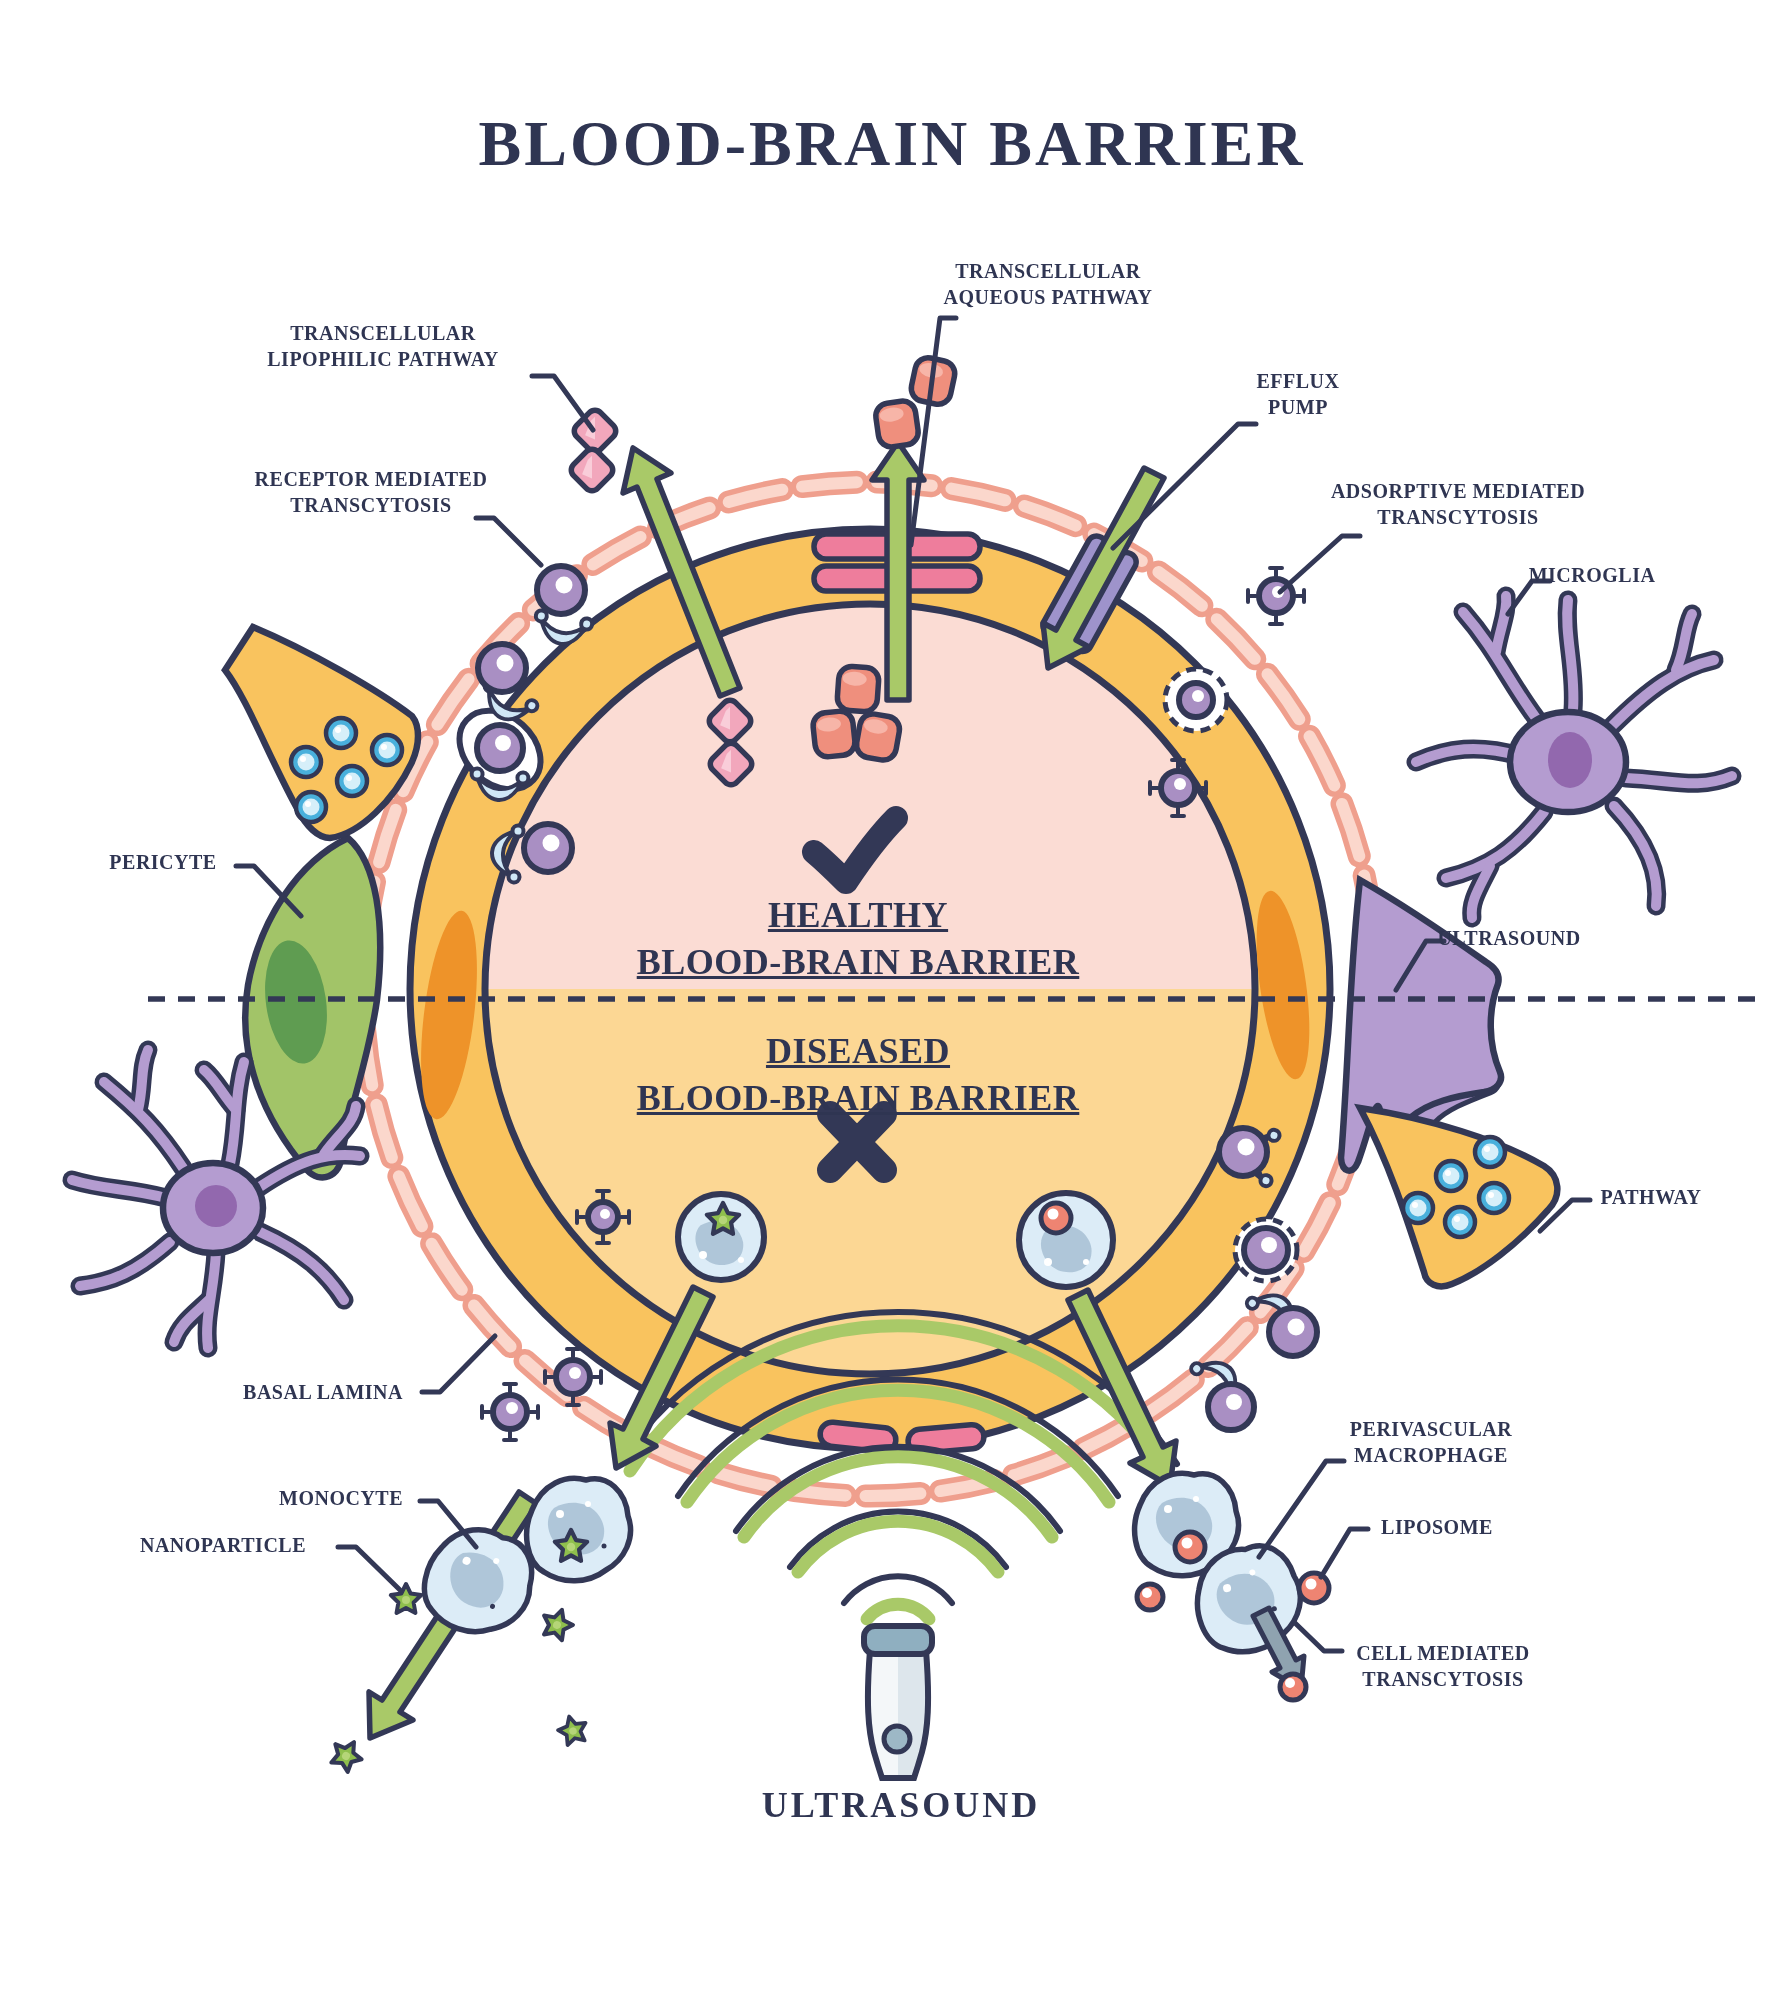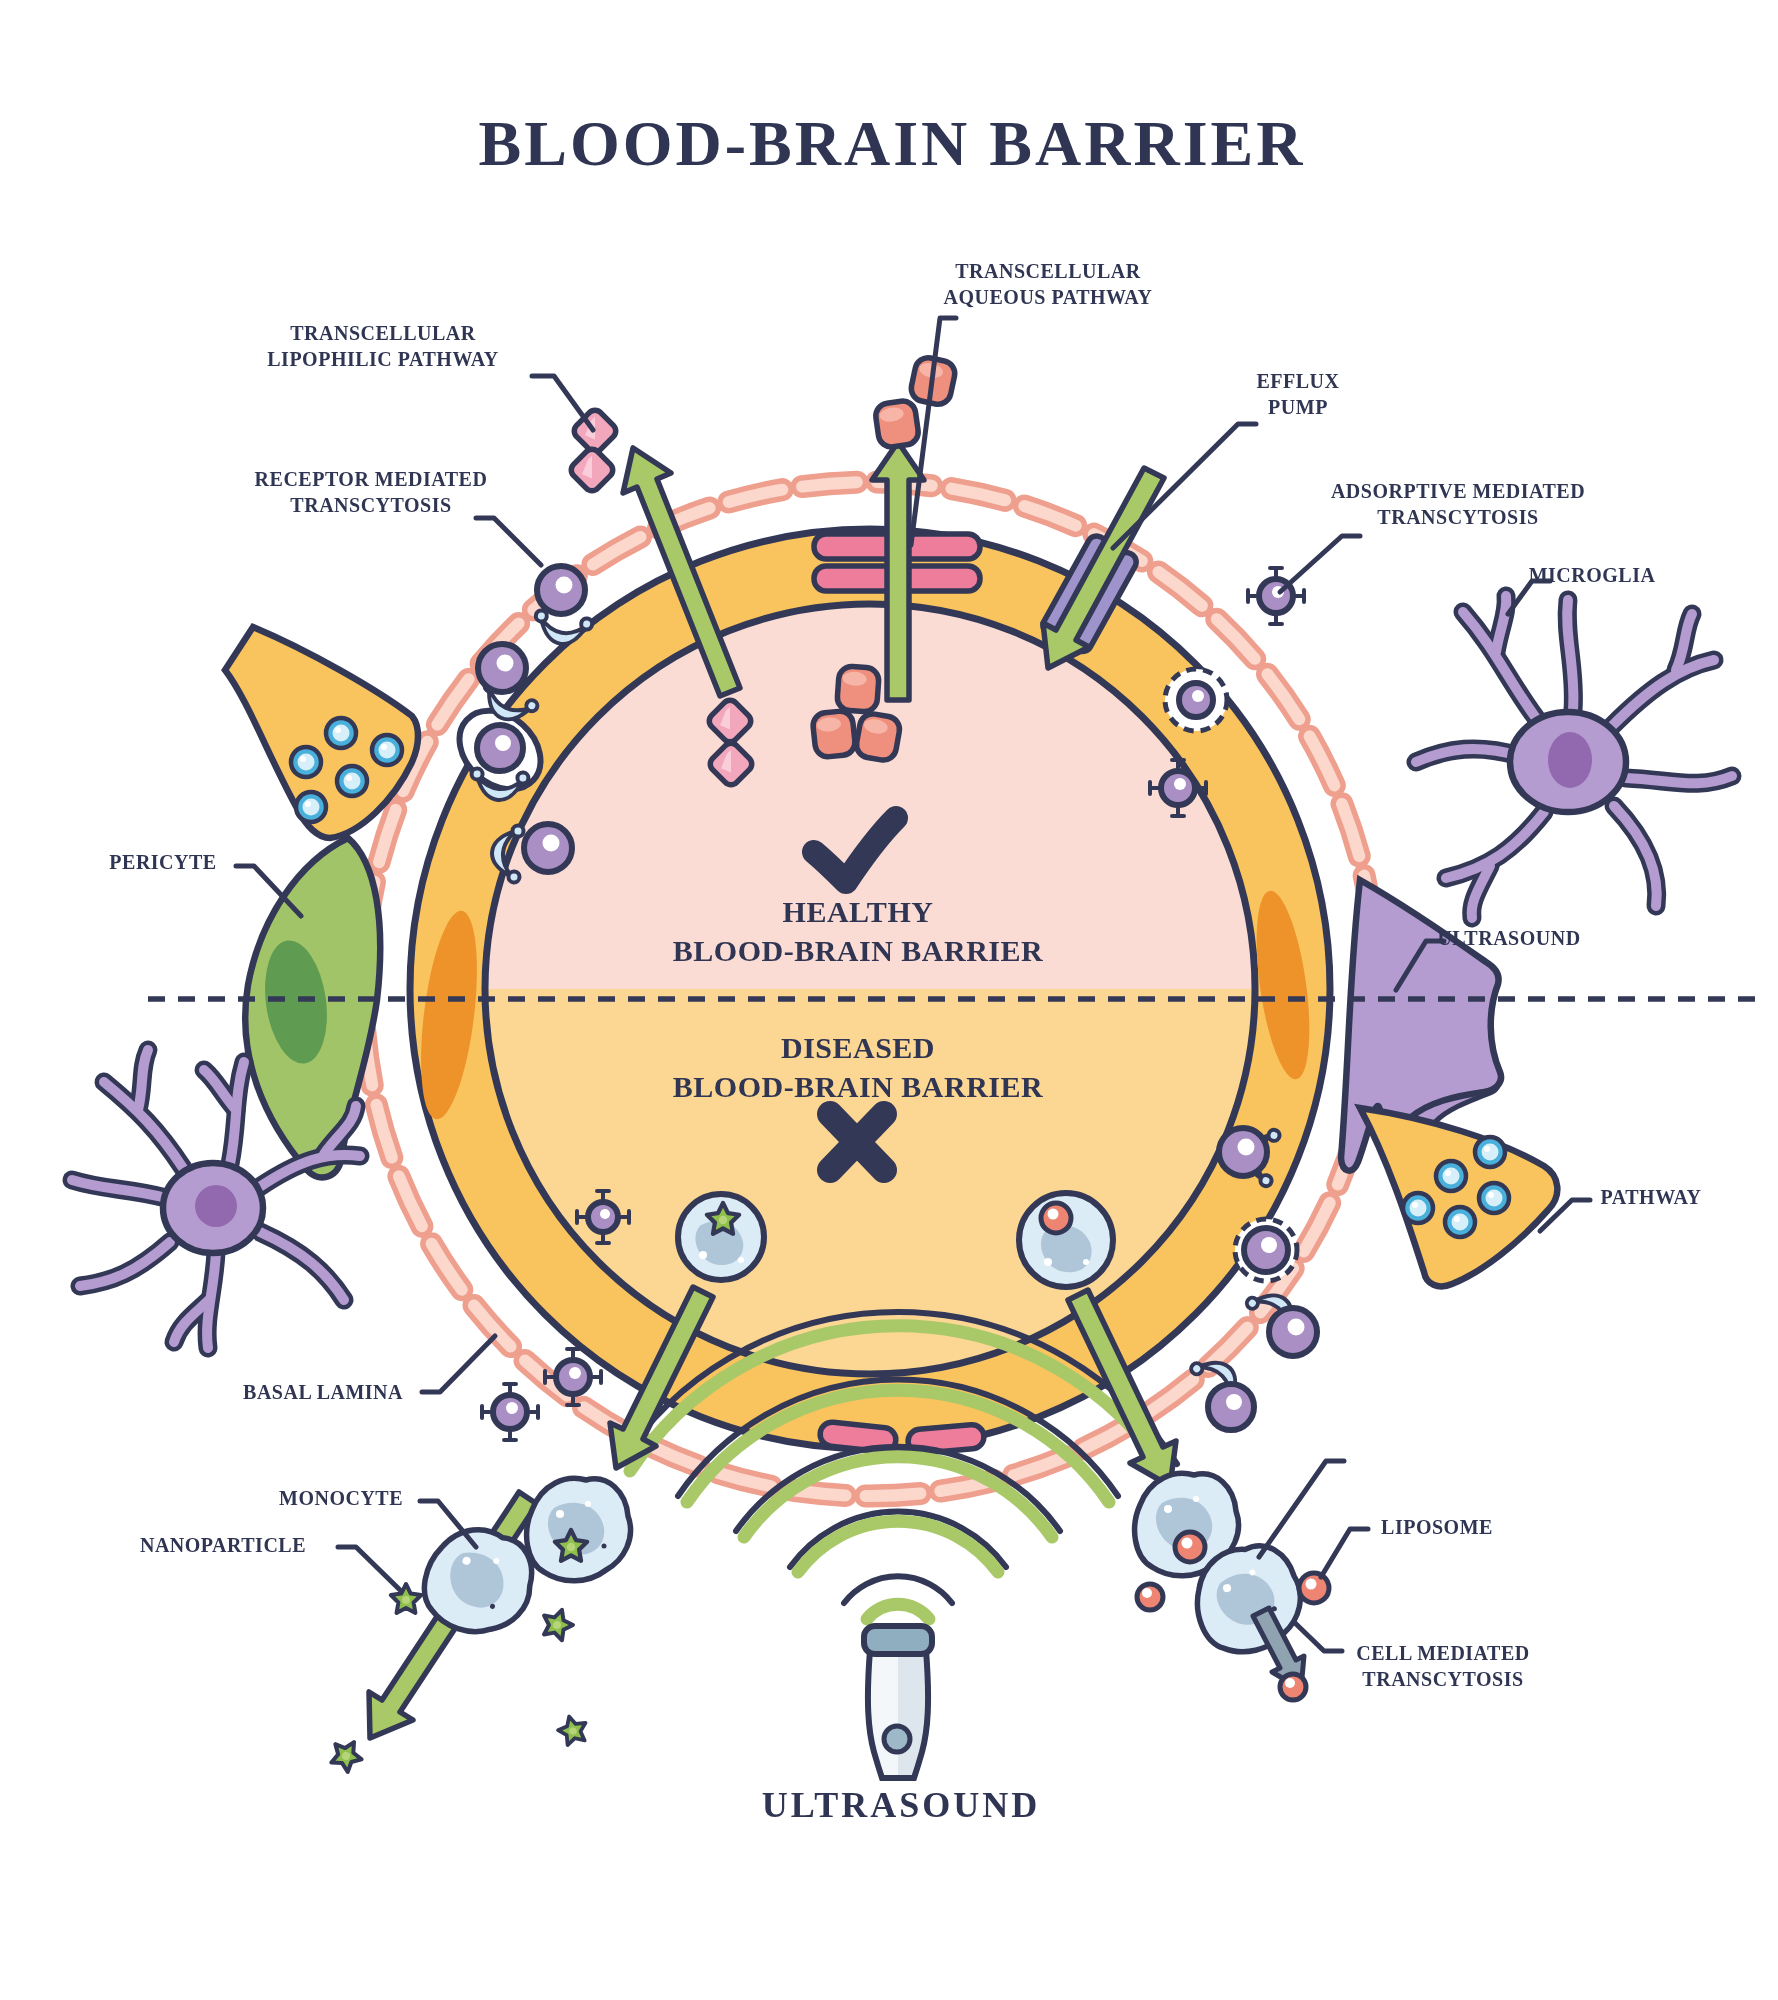--- a/index.html
+++ b/index.html
@@ -17,21 +17,21 @@
     --star-green:#8fbf4d; --liposome-red:#ee8472;
     --arrow-gray:#8fa3b0; --probe-body:#f4f7f9; --probe-cap:#8fafc0;
   }
   html,body{margin:0;padding:0;background:#fff;}
   #stage{position:relative;width:1778px;height:2000px;background:#fff;overflow:hidden;
          font-family:"Liberation Serif", serif;margin-left:8px;}
   #art{position:absolute;left:0;top:0;}
   .lbl{position:absolute;transform:translateX(-50%);text-align:center;color:var(--text);
        font-weight:bold;font-size:20px;line-height:1.3;letter-spacing:.5px;white-space:nowrap;}
   .title{font-size:64px;letter-spacing:3px;line-height:1;}
-  .big{font-size:30px;}
+  .big{font-size:36px;text-decoration:underline;}
   .ultra{font-size:36px;letter-spacing:3px;}
   .ld{fill:none;stroke:var(--navy);stroke-width:5;stroke-linecap:round;stroke-linejoin:round;}
   .bo{fill:none;stroke:var(--navy);stroke-width:19;stroke-linecap:round;}
   .bi{fill:none;stroke:var(--cell-purple);stroke-width:10;stroke-linecap:round;}
   .ao{fill:none;stroke:var(--navy);stroke-width:32;stroke-linecap:round;}
   .ai{fill:none;stroke:var(--cell-purple);stroke-width:22;stroke-linecap:round;}
   .garrow{fill:var(--arrow-green);stroke:var(--navy);stroke-width:5.5;stroke-linejoin:round;}
   .cup{fill:var(--cup-blue);stroke:var(--navy);stroke-width:4;}
   .sph{fill:var(--sphere-purple);stroke:var(--navy);stroke-width:6;}
   .spk{stroke:var(--navy);stroke-width:4;stroke-linecap:round;fill:none;}
@@ -548,20 +548,22 @@
   <div class="lbl" style="left:1501px;top:925px">
     <span>ULTRASOUND</span></div>
   <div class="lbl" style="left:1643px;top:1184px">
     <span>PATHWAY</span></div>
   <div class="lbl" style="left:315px;top:1379px">
     <span>BASAL LAMINA</span></div>
   <div class="lbl" style="left:333px;top:1485px">
     <span>MONOCYTE</span></div>
   <div class="lbl" style="left:215px;top:1532px">
     <span>NANOPARTICLE</span></div>
+  <div class="lbl" style="left:1423px;top:1416px">
+    <span>PERIVASCULAR</span><br><span>MACROPHAGE</span></div>
   <div class="lbl" style="left:1429px;top:1514px">
     <span>LIPOSOME</span></div>
   <div class="lbl" style="left:1435px;top:1640px">
     <span>CELL MEDIATED</span><br><span>TRANSCYTOSIS</span></div>
   <div class="lbl ultra" style="left:893px;top:1782px">
     <span>ULTRASOUND</span></div>
 
   <div class="lbl big" style="left:850px;top:892px">
     <span>HEALTHY</span><br><span>BLOOD-BRAIN BARRIER</span></div>
   <div class="lbl big" style="left:850px;top:1028px">

